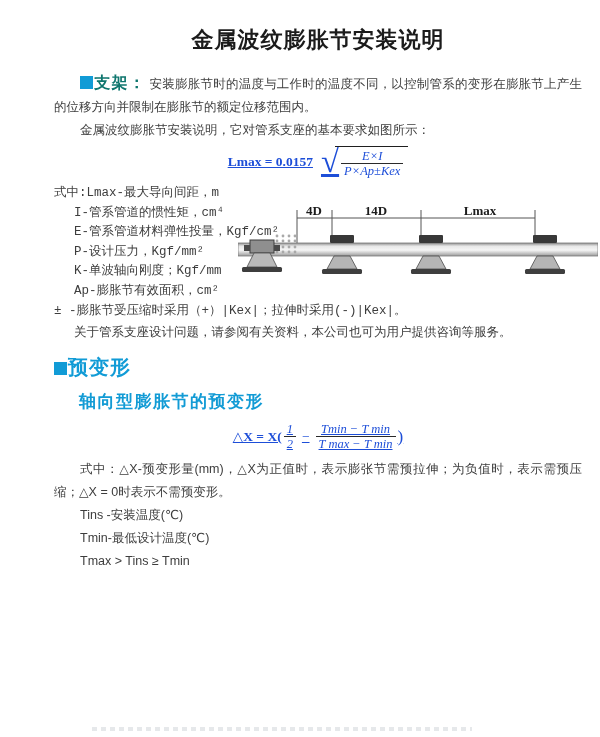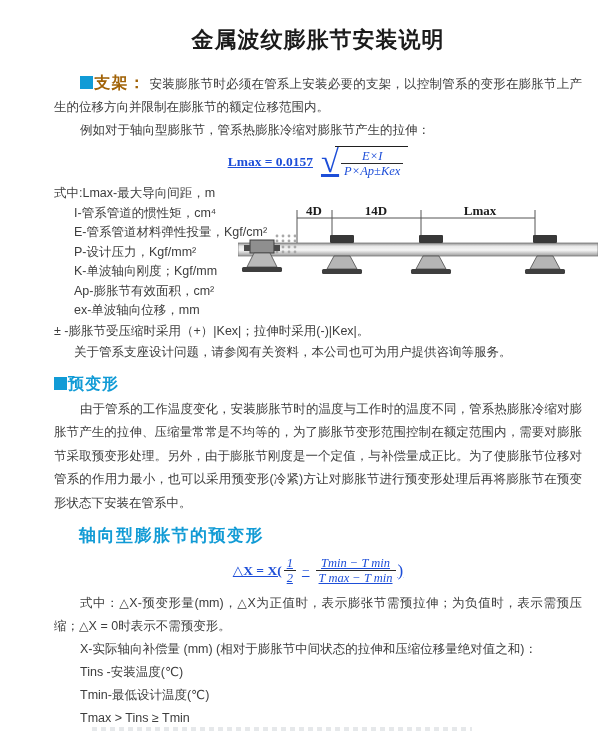--- a/index.html
+++ b/index.html
@@ -7,43 +7,43 @@
     position:relative;width:600px;height:737px;margin:11px auto;background:#fff;
     font-family:"Liberation Sans","DejaVu Sans",sans-serif;color:#3d3d3d;overflow:hidden;padding-left:18px;
   }
   .title{
     margin:14px 0 0;text-align:center;font-size:22px;font-weight:bold;color:#1b1b1b;
     letter-spacing:1px;
   }
   .body{font-size:12.5px;line-height:23px;margin:0 36px;}
   .just{text-align:justify;}
   .ind{text-indent:26px;}
-  .sec-head-inline{font-size:16px;font-weight:bold;color:#a16207;letter-spacing:1px;}
+  .sec-head-inline{font-size:16px;font-weight:bold;color:#0f766e;letter-spacing:1px;}
   .blue-sq{
     display:inline-block;width:13px;height:13px;background:#119bd6;
     vertical-align:-1px;margin-right:1px;
   }
-  .sec-head{margin:10px 36px 0;font-size:16px;font-weight:bold;color:#119bd6;letter-spacing:1px;}
+  .sec-head{margin:10px 36px 0;font-size:20px;font-weight:bold;color:#119bd6;letter-spacing:1px;}
   .sub-head{margin:9px 36px 0;font-size:17px;font-weight:bold;color:#129bd5;letter-spacing:1.5px;}
   .sub-head.indented{margin-left:61px;}
   
   .formula-row{display:flex;justify-content:center;align-items:center;
     font-family:"Liberation Serif","DejaVu Serif",serif;color:#1d4ed8;font-size:13.5px;text-decoration:underline;}
   .f-bold{font-weight:bold;}
   .frac{display:inline-flex;flex-direction:column;text-align:center;vertical-align:middle;
     font-style:italic;font-size:12.5px;line-height:14px;margin:0 2px;}
   .frac .fn{display:block;padding:0 3px;border-bottom:1px solid #2a2a2a;text-align:center;}
   .frac .fd{display:block;padding:0 3px;}
   .sqrt{display:inline-flex;align-items:flex-start;margin-left:8px;}
   .sqrt .radical{font-size:33px;line-height:31px;font-weight:normal;margin-right:-4px;}
   .sqrt .box{border-top:1.6px solid #1f1f1f;padding:2px 5px 0 6px;}
   .paren{font-size:17px;vertical-align:-2px;}
   .op{margin:0 4px;}
   
-  .defs{margin:6px 36px 0;}
+  .defs{margin:6px 36px 0;font-family:Liberation Mono, monospace;}
   .def-line{font-size:12.5px;line-height:19.5px;}
   .def-line.sub{padding-left:20px;}
   .def-line.tall{line-height:21.5px;}
   
   .diagram{position:absolute;left:238px;top:193px;}
   
   .t-line{line-height:23px;}
   .ghost-line{
     position:absolute;left:92px;top:716px;width:380px;height:4px;opacity:.25;
     background:repeating-linear-gradient(90deg,#9aa4ad 0 5px,#fff 5px 9px);
@@ -51,24 +51,24 @@
 </style>
 </head>
 <body>
 
 <div class="page">
 
   <h1 class="title">金属波纹膨胀节安装说明</h1>
 
   <p class="body just ind" style="margin-top:16px;">
     <span class="sec-head-inline"><span class="blue-sq"></span><span>支架：</span></span>
-    <span>安装膨胀节时必须在管系上安装必要的支架，以控制管系的变形在膨胀节上产生的位移方向并限制在膨胀节的额定位移范围内。</span>
+    <span>安装膨胀节时的温度与工作时的温度不同，以控制管系的变形在膨胀节上产生的位移方向并限制在膨胀节的额定位移范围内。</span>
   </p>
 
-  <p class="body ind" style="margin-top:0;">例如对于轴向型膨胀节，管系热膨胀冷缩对膨胀节产生的拉伸：</p>
+  <p class="body ind" style="margin-top:0;">金属波纹膨胀节安装说明，它对管系支座的基本要求如图所示：</p>
 
   <div class="formula-row" style="margin-top:4px;">
     <span class="f-bold">Lmax = 0.0157</span>
     <span class="sqrt">
       <span class="radical">√</span>
       <span class="box">
         <span class="frac" style="margin:0;">
           <span class="fn">E×I</span>
           <span class="fd">P×Ap±Kex</span>
         </span>
@@ -76,21 +76,20 @@
     </span>
   </div>
 
   <div class="defs">
     <div class="def-line">式中:Lmax-最大导向间距，m</div>
     <div class="def-line sub">I-管系管道的惯性矩，cm⁴</div>
     <div class="def-line sub">E-管系管道材料弹性投量，Kgf/cm²</div>
     <div class="def-line sub">P-设计压力，Kgf/mm²</div>
     <div class="def-line sub">K-单波轴向刚度；Kgf/mm</div>
     <div class="def-line sub">Ap-膨胀节有效面积，cm²</div>
-    <div class="def-line sub">ex-单波轴向位移，mm</div>
     <div class="def-line tall">± -膨胀节受压缩时采用（+）|Kex|；拉伸时采用(-)|Kex|。</div>
     <div class="def-line tall sub">关于管系支座设计问题，请参阅有关资料，本公司也可为用户提供咨询等服务。</div>
   </div>
 
   <svg class="diagram" width="360" height="95" viewBox="0 0 360 95">
     <defs>
       <linearGradient id="pipeG" x1="0" y1="0" x2="0" y2="1">
         <stop offset="0" stop-color="#8f8f8f"></stop>
         <stop offset="0.25" stop-color="#e8e8e8"></stop>
         <stop offset="0.55" stop-color="#f5f5f5"></stop>
@@ -152,39 +151,37 @@
     </g>
     <g>
       <rect x="295" y="31" width="24" height="8" rx="1" fill="#383838"></rect>
       <path d="M299 52 L315 52 L322 65 L292 65 Z" fill="#b5b5b5" stroke="#4a4a4a" stroke-width="0.8"></path>
       <rect x="287" y="65" width="40" height="5" rx="1.5" fill="#3e3e3e"></rect>
     </g>
   </svg>
 
   <h2 class="sec-head"><span class="blue-sq"></span><span>预变形</span></h2>
 
-  <p class="body just ind" style="margin-top:3px;line-height:23.5px;">由于管系的工作温度变化，安装膨胀节时的温度与工作时的温度不同，管系热膨胀冷缩对膨胀节产生的拉伸、压缩量常常是不均等的，为了膨胀节变形范围控制在额定范围内，需要对膨胀节采取预变形处理。另外，由于膨胀节刚度是一个定值，与补偿量成正比。为了使膨胀节位移对管系的作用力最小，也可以采用预变形(冷紧)方让对膨胀节进行预变形处理后再将膨胀节在预变形状态下安装在管系中。</p>
 
   <h3 class="sub-head indented">轴向型膨胀节的预变形</h3>
 
   <div class="formula-row" style="margin-top:9px;">
     <span class="f-bold">△X = X(</span>
     <span class="frac">
       <span class="fn">1</span>
       <span class="fd">2</span>
     </span>
     <span class="op">−</span>
     <span class="frac">
       <span class="fn">Tmin − T min</span>
       <span class="fd">T max − T min</span>
     </span>
     <span class="paren">)</span>
   </div>
 
   <p class="body just ind" style="margin-top:7px;">式中：△X-预变形量(mm)，△X为正值时，表示膨张节需预拉伸；为负值时，表示需预压缩；△X = 0时表示不需预变形。</p>
-  <p class="body ind" style="margin-top:0;">X-实际轴向补偿量 (mm) (相对于膨胀节中间状态的拉伸和压缩位移量绝对值之和)：</p>
   <p class="body ind t-line" style="margin-top:0;">Tins -安装温度(℃)</p>
   <p class="body ind t-line" style="margin-top:0;">Tmin-最低设计温度(℃)</p>
   <p class="body ind t-line" style="margin-top:0;">Tmax &gt; Tins ≥ Tmin</p>
 
   <div class="ghost-line"></div>
 
 </div>
 
 </body></html>

